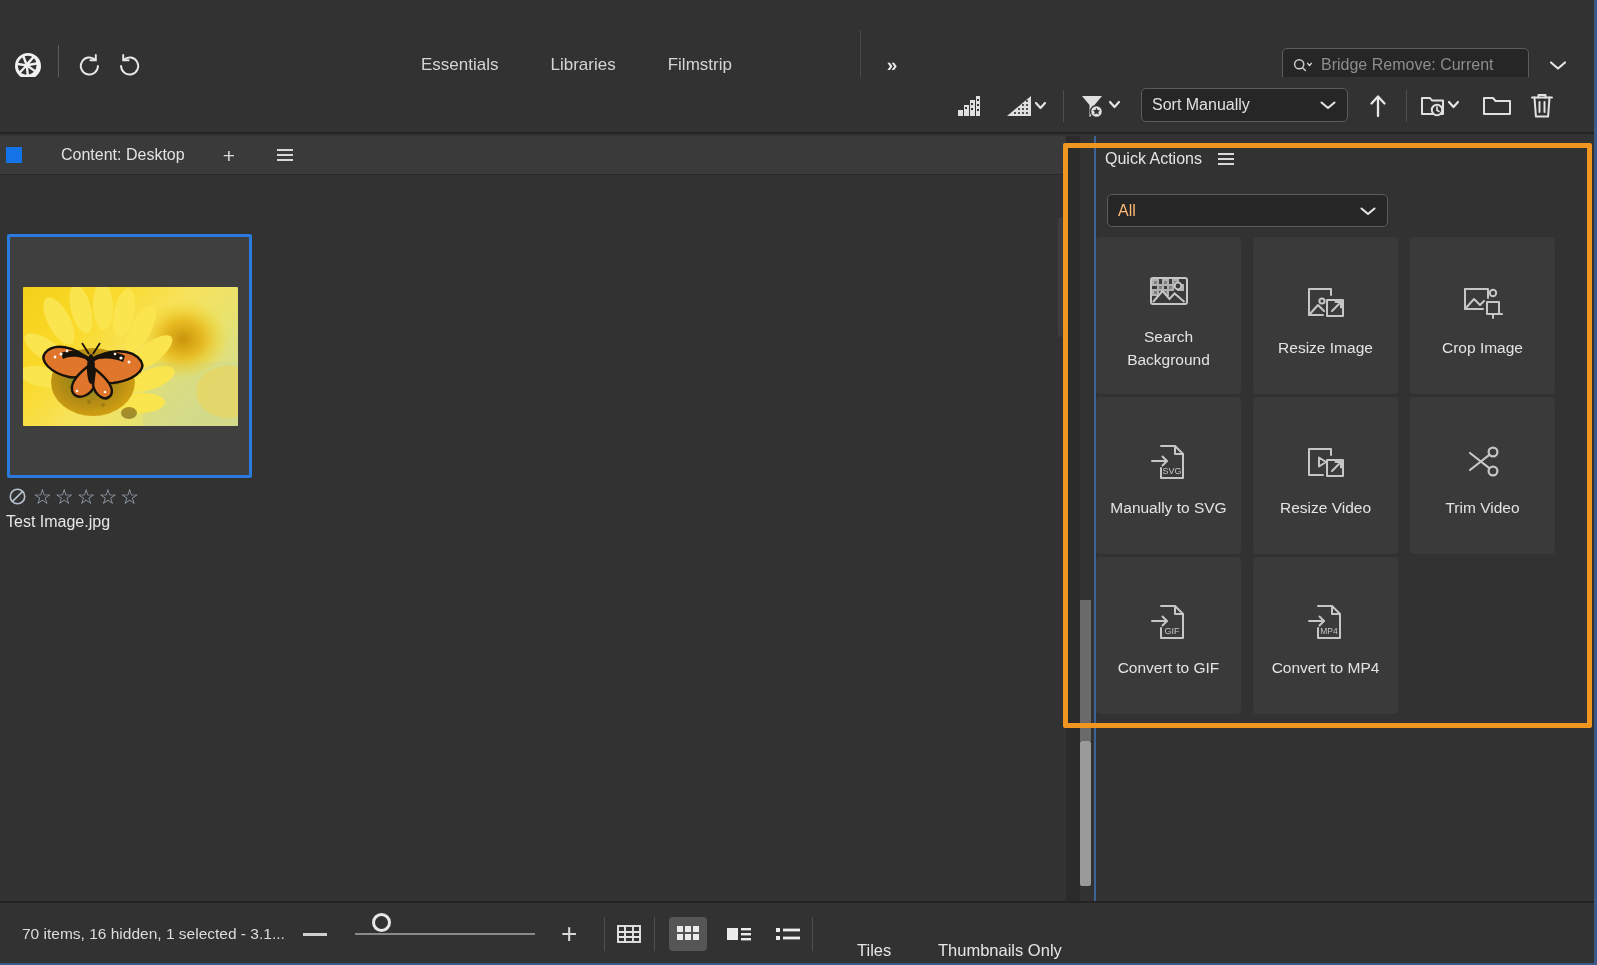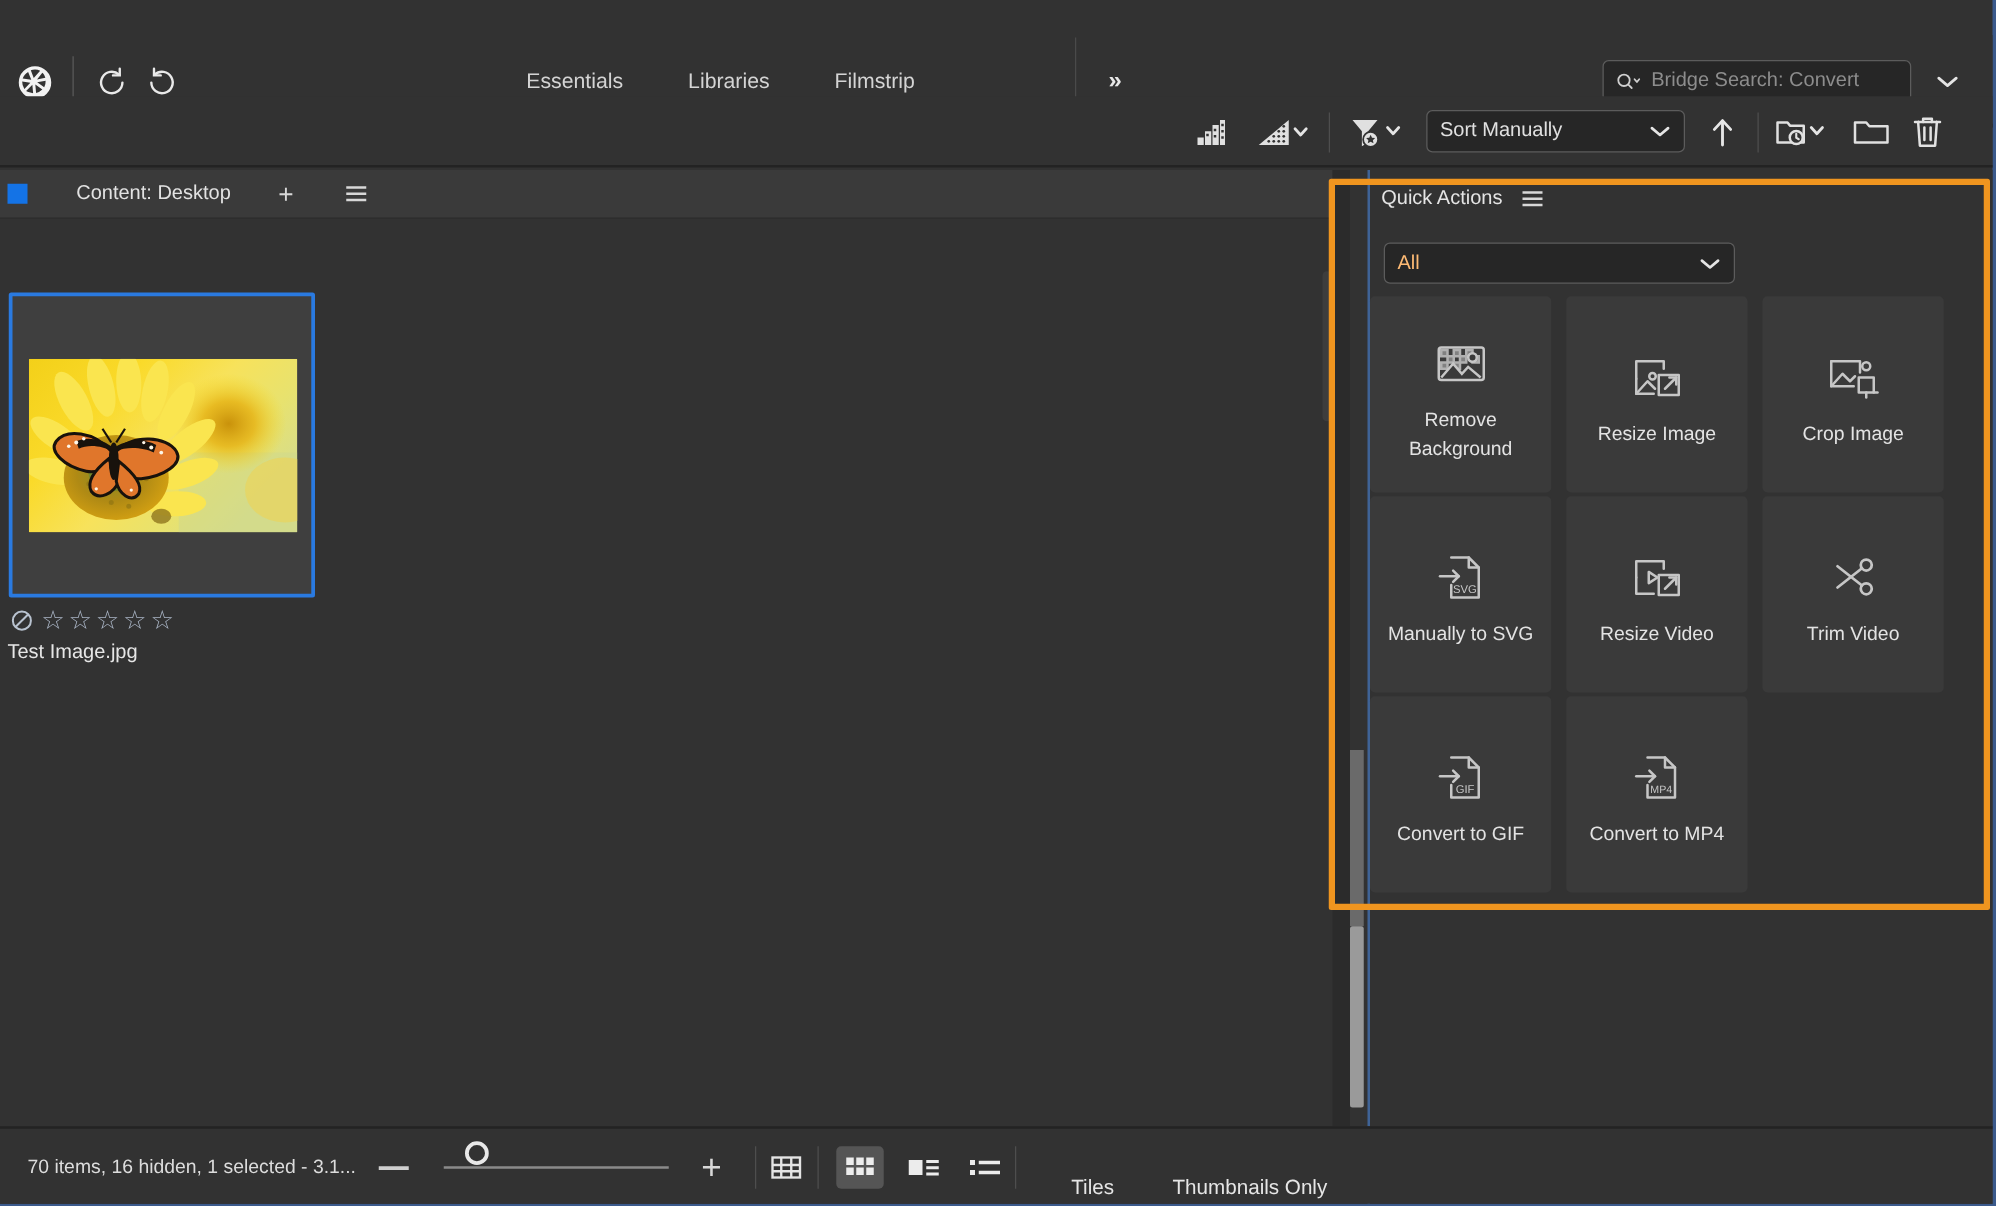--- a/index.html
+++ b/index.html
@@ -248,21 +248,21 @@
     <div class="tb-chev">»</div>
 
     <div class="tb-search">
       <span style="display:flex;align-items:center;">
         <svg width="22" height="19" viewBox="0 0 26 20" fill="none" stroke="#cfcfcf" stroke-width="1.7">
           <circle cx="8.5" cy="8.5" r="5.4"></circle>
           <path d="M12.6 12.6l3.2 3.2" stroke-linecap="round"></path>
           <path d="M18.5 7.5l2.2 2.6 2.2-2.6" stroke-linecap="round" stroke-linejoin="round"></path>
         </svg>
       </span>
-      <span class="tb-search-text">Bridge Search: Convert</span>
+      <span class="tb-search-text">Bridge Remove: Current</span>
     </div>
     <div class="tb-search-caret">
       <svg width="20" height="14" viewBox="0 0 20 14" fill="none" stroke="#e4e4e4" stroke-width="2.2" stroke-linecap="round" stroke-linejoin="round">
         <path d="M3 4.5l7 6 7-6"></path>
       </svg>
     </div>
   </div>
 
   <div class="toolbar">
 
@@ -510,21 +510,21 @@
               <rect x="11" y="14" width="5" height="5"></rect>
                 <rect x="21" y="14" width="5" height="5"></rect>
                 <rect x="31" y="14" width="5" height="5"></rect>
               <rect x="6" y="19" width="5" height="5"></rect>
                 <rect x="16" y="19" width="5" height="5"></rect>
             </g>
             <circle cx="31" cy="15" r="3.4" fill="#3a3a3a"></circle>
             <path d="M6 31l9.5-11 7 8 5-5.5 10 8.5" fill="#3a3a3a"></path>
           </svg>
         </span>
-        <span class="lbl">Remove Background</span>
+        <span class="lbl">Search Background</span>
       </div>
 
       <div class="qa-tile">
         <span class="ic">
           <svg width="44" height="40" viewBox="0 0 44 40" fill="none" stroke="#c6c6c6" stroke-width="2" stroke-linecap="round" stroke-linejoin="round">
             <path d="M5 21V7h22v6"></path>
             <path d="M5 21v12h14"></path>
             <circle cx="18" cy="19" r="2.6"></circle>
             <path d="M5 33l9-10 6 6"></path>
             <path d="M23 18h16v16H23z"></path>

